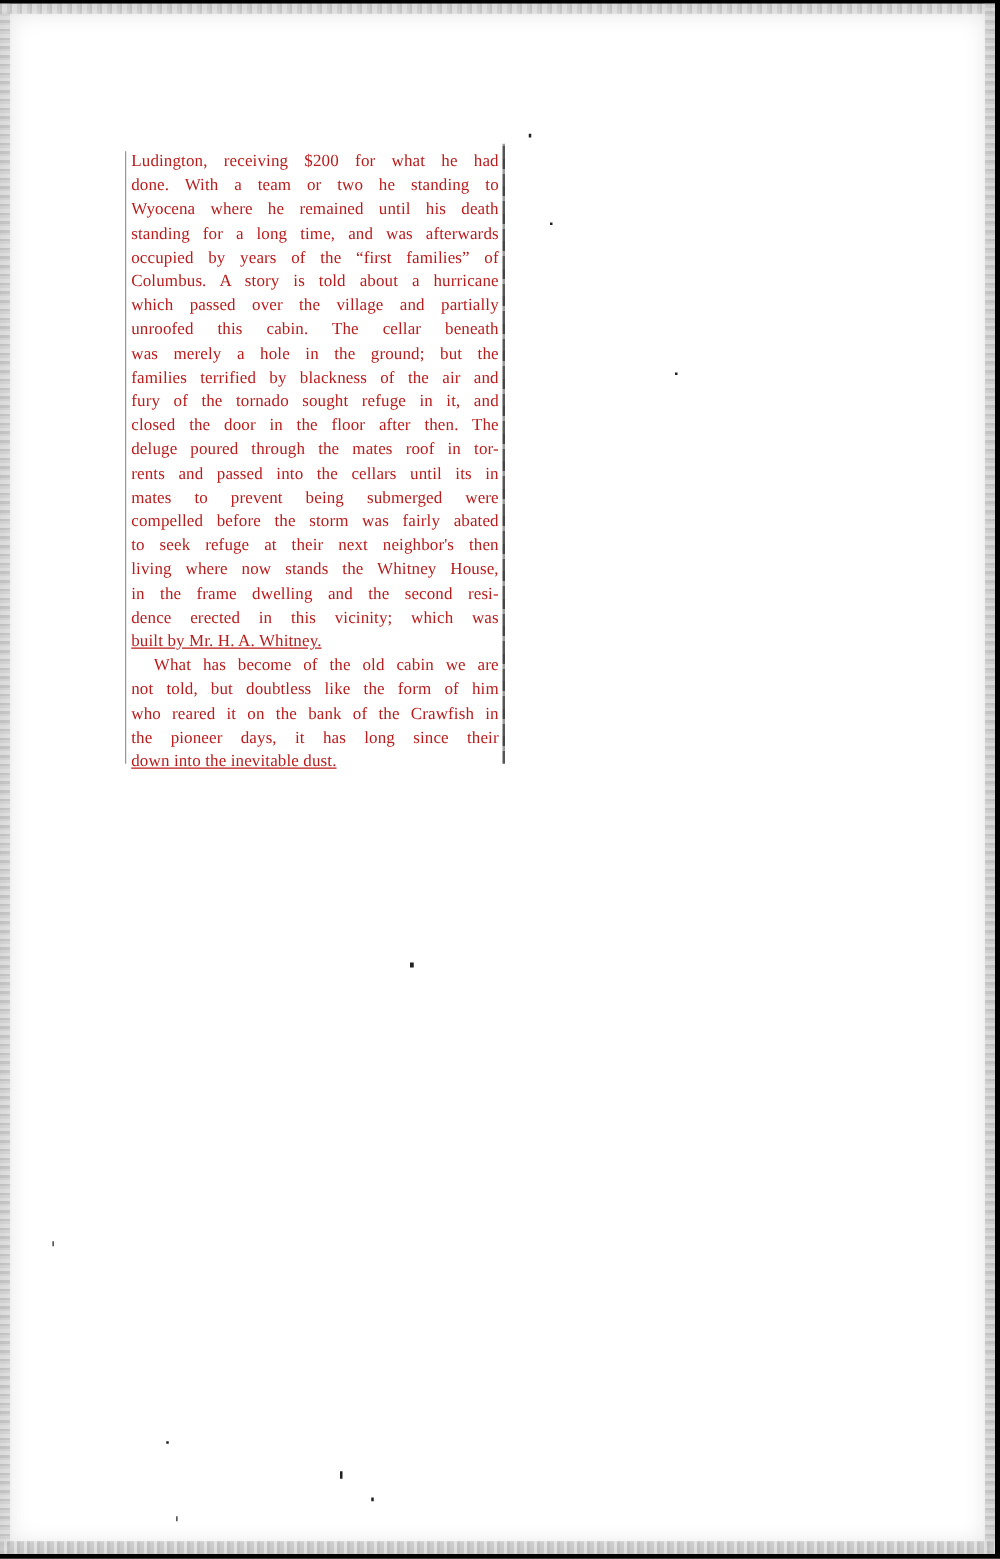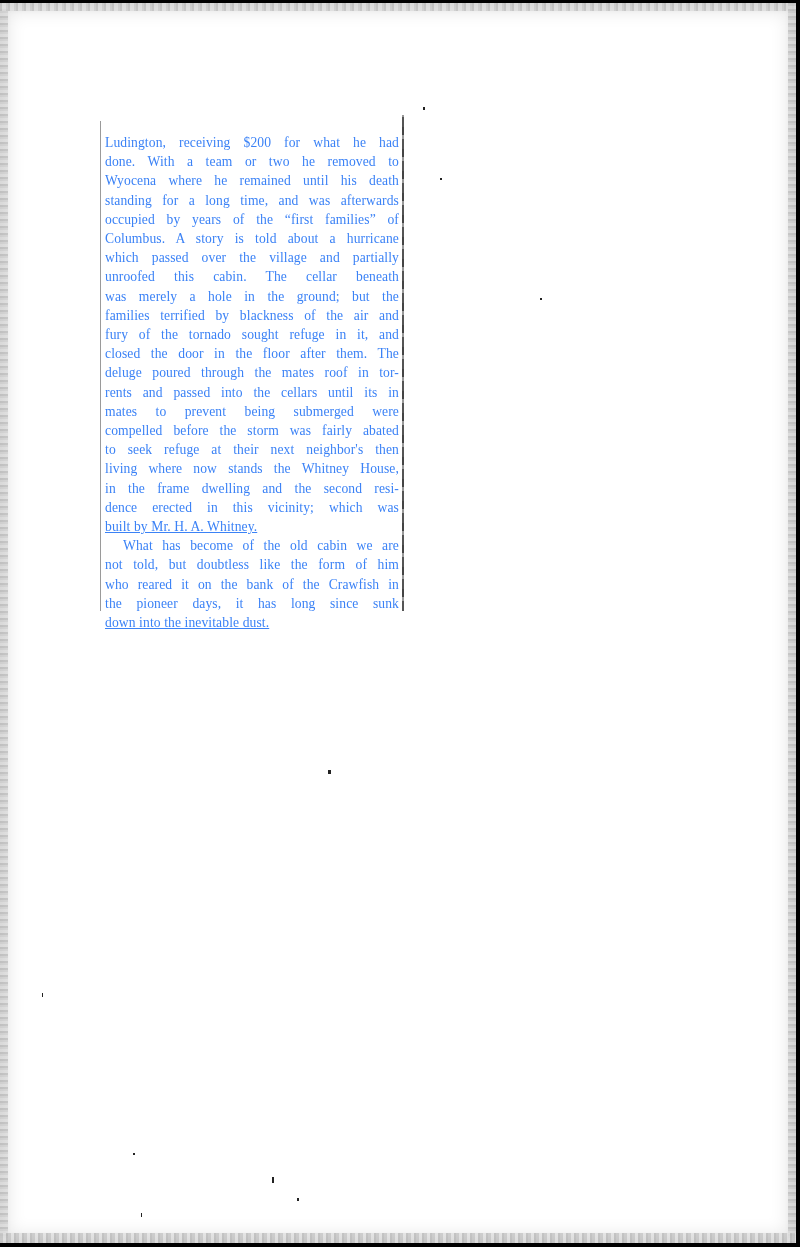--- a/index.html
+++ b/index.html
@@ -38,22 +38,22 @@
     }
     .rule-left {
       position: absolute; left: 0; top: 8px; width: 1px; height: 490px;
       background: #9a9a9a;
     }
     .rule-right {
       position: absolute; left: 302px; top: 2px; width: 2px; height: 496px;
       background: repeating-linear-gradient(0deg, #555 0 10px, #999 10px 14px, #444 14px 22px);
     }
     .text {
-      position: absolute; left: 5px; top: 20px; width: 294px;
-      font-size: 13.6px; line-height: 19.2px; color: #3b82f6;
+      position: absolute; left: 5px; top: 6px; width: 294px;
+      font-size: 13.6px; line-height: 19.2px; color: #b91c1c;
       text-align: justify;
       letter-spacing: 0.1px;
     }
     .line { display: block; text-align: justify; text-align-last: justify; white-space: nowrap; }
     .line.last { text-align-last: left; text-decoration: underline; }
     .indent { padding-left: 18px; font-family: Liberation Serif, serif; }
     .speck { position: absolute; background: #222; }
   </style>
 </head>
 <body>
@@ -64,46 +64,46 @@
   <div class="edge-noise-right"></div>
   <div class="edge-noise-bottom"></div>
 
   <div class="column">
     <div class="rule-left"></div>
     <div class="rule-right"></div>
 
     <div class="text">
       <div>
         <span class="line">Ludington, receiving $200 for  what he had</span>
-        <span class="line">done.  With  a team or two  he  removed to</span>
+        <span class="line">done.  With  a team or two  he  standing to</span>
         <span class="line">Wyocena where he  remained until his death</span>
         <span class="line">standing for a long time,  and was afterwards</span>
         <span class="line">occupied  by years of the  “first  families”  of</span>
         <span class="line">Columbus.   A story is told about a hurricane</span>
         <span class="line">which  passed  over  the village and partially</span>
         <span class="line">unroofed  this  cabin.   The  cellar  beneath</span>
         <span class="line">was  merely  a  hole  in  the  ground; but the</span>
         <span class="line">families terrified by  blackness  of the air and</span>
         <span class="line">fury of the  tornado  sought  refuge in it, and</span>
-        <span class="line">closed the door in the floor after them.   The</span>
+        <span class="line">closed the door in the floor after then.   The</span>
         <span class="line">deluge poured  through  the mates roof in tor-</span>
         <span class="line">rents and passed into the  cellars until its in</span>
         <span class="line">mates  to  prevent  being  submerged  were</span>
         <span class="line">compelled before the  storm was fairly abated</span>
         <span class="line">to seek refuge at  their  next neighbor's then</span>
         <span class="line">living where now stands the Whitney House,</span>
         <span class="line">in  the  frame  dwelling  and the second resi-</span>
         <span class="line">dence  erected  in  this  vicinity;  which  was</span>
         <span class="line last">built by Mr. H. A. Whitney.</span>
       </div>
       <div>
         <span class="line indent">What has become  of the old cabin we are</span>
         <span class="line">not  told, but doubtless like  the form of him</span>
         <span class="line">who reared it on the bank of the Crawfish in</span>
-        <span class="line">the  pioneer  days,  it  has  long  since  sunk</span>
+        <span class="line">the  pioneer  days,  it  has  long  since  their</span>
         <span class="line last">down  into the inevitable dust.</span>
       </div>
     </div>
   </div>
 
   <div class="speck" style="left:423px;top:104px;width:2px;height:3px;"></div>
   <div class="speck" style="left:440px;top:175px;width:2px;height:2px;"></div>
   <div class="speck" style="left:540px;top:295px;width:2px;height:2px;"></div>
   <div class="speck" style="left:328px;top:767px;width:3px;height:4px;"></div>
   <div class="speck" style="left:42px;top:990px;width:1px;height:4px;"></div>

